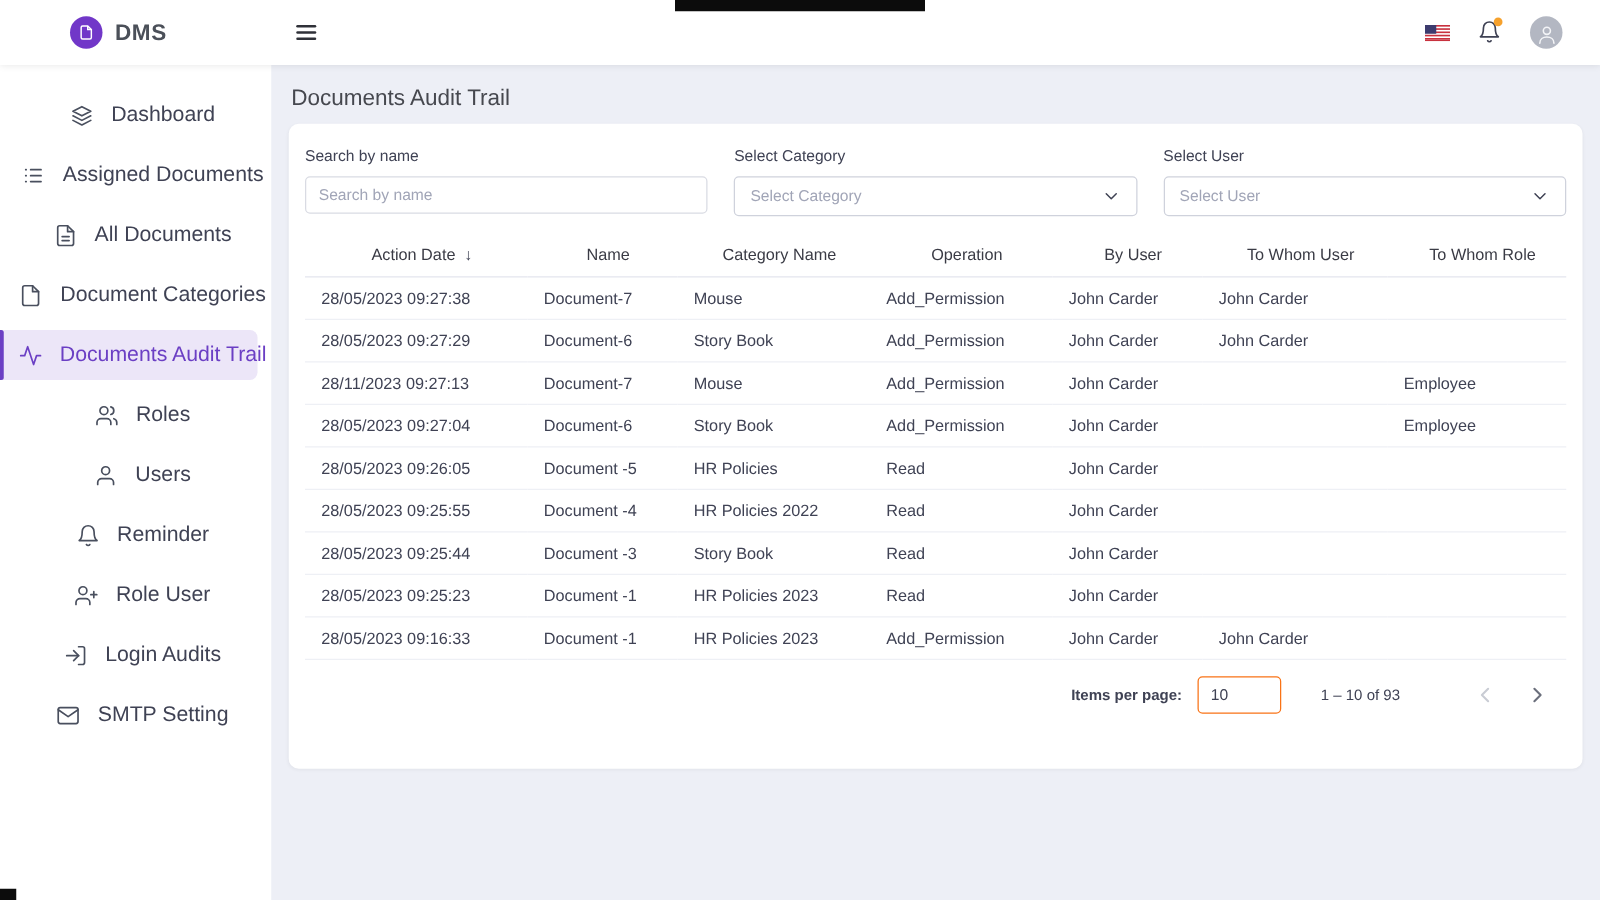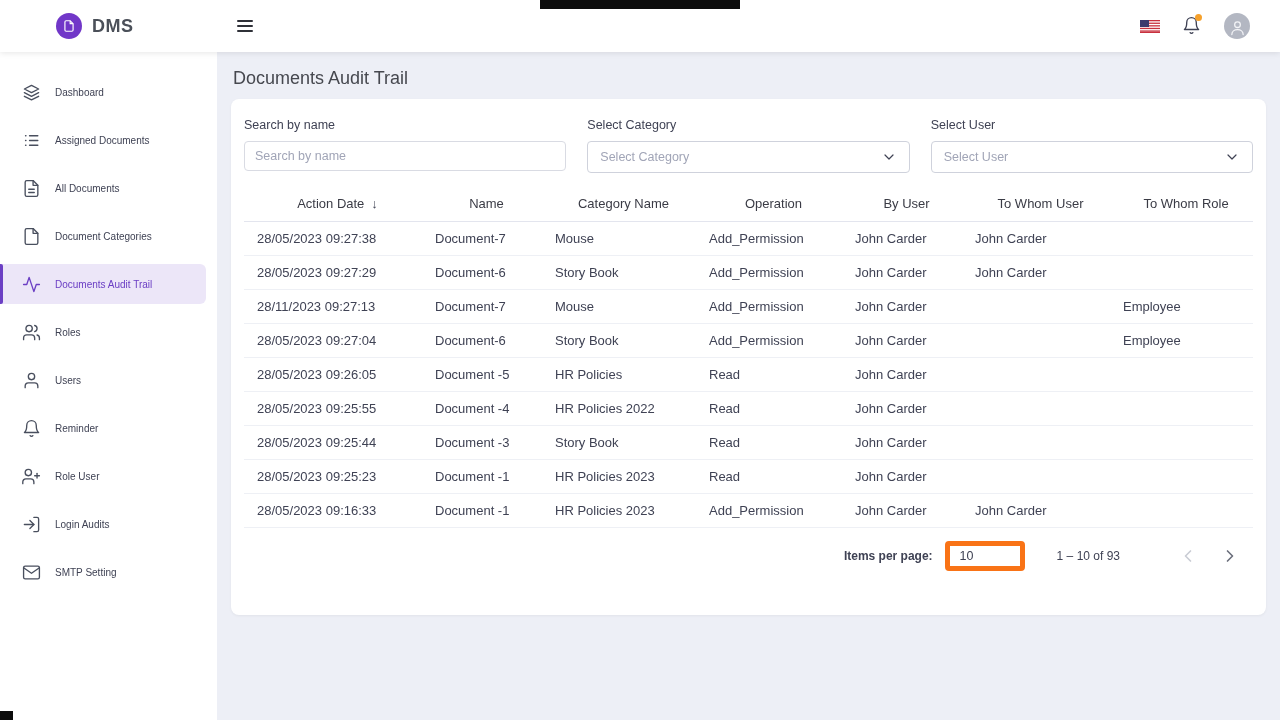--- a/index.html
+++ b/index.html
@@ -32,22 +32,22 @@
   .bell-wrap svg { width:19px; height:19px; stroke:#3f4254; fill:none; stroke-width:1.7; stroke-linecap:round; stroke-linejoin:round; }
   .bell-dot { position:absolute; top:-2px; right:0; width:7px; height:7px; border-radius:50%; background:#f6a12c; }
   .avatar { width:26px; height:26px; border-radius:50%; background:#b3b7c2; display:flex; align-items:center; justify-content:center; cursor:pointer; overflow:hidden; }
   .avatar svg { width:17px; height:17px; stroke:#f3f4f7; fill:none; stroke-width:1.8; stroke-linecap:round; stroke-linejoin:round; margin-top:2px; }
 
   
   .main { flex:1; display:flex; min-height:0; }
   .sidebar { width:217px; background:#fff; padding-top:12px; flex:0 0 217px; }
   .side-item {
     display:flex; align-items:center; gap:14px; height:40px; margin:8px 11px 8px 0;
-    padding-left:22px; font-size:10px; color:#3f4254; cursor:pointer;
-    border-radius:0 6px 6px 0; position:relative; white-space:nowrap;
+    padding-left:22px; font-size:17px; color:#3f4254; cursor:pointer;
+    border-radius:0 6px 6px 0; position:relative; white-space:nowrap;justify-content:center;
   }
   .side-item .side-icon { width:19px; height:19px; display:flex; }
   .side-item .side-icon svg { width:19px; height:19px; stroke:#494f5e; fill:none; stroke-width:1.7; stroke-linecap:round; stroke-linejoin:round; }
   .side-item.active { background:#ece6f8; color:#6b3fc4; font-weight:500; }
   .side-item.active .side-icon svg { stroke:#6b3fc4; }
   .side-item.active::before { content:""; position:absolute; left:0; top:0; bottom:0; width:3px; background:#6b3fc4; border-radius:0 2px 2px 0; }
 
   .content { flex:1; padding:14px 14px 0 14px; overflow:hidden; }
   .page-title { font-size:18px; font-weight:500; color:#46484f; padding:2px 0 0 2px; }
 
@@ -83,21 +83,21 @@
   }
   .sort-arrow { font-size:13px; color:#3f4254; margin-left:7px; cursor:pointer; }
 
   
   .pagination {
     display:flex; align-items:center; justify-content:flex-end;
     padding:13px 10px 0 0; font-size:12px; color:#3f4254;
   }
   .ipp-label { margin-right:12px;font-weight:bold; }
   .ipp-input {
-    width:80px; height:30px; border:5px solid #f97316; border-radius:4px;
+    width:67px; height:30px; border:1px solid #f97316; border-radius:4px;
     font-family:inherit; font-size:12.5px; color:#3f4254; padding:0 10px; outline:none; margin-right:32px;
   }
   .range-text { margin-right:55px; }
   .page-btn { width:26px; height:26px; display:flex; align-items:center; justify-content:center; cursor:pointer; }
   .page-btn svg { width:20px; height:20px; fill:none; stroke-width:2; stroke-linecap:round; stroke-linejoin:round; }
   .page-btn.disabled svg { stroke:#c9ccd4; }
   .page-btn.enabled svg { stroke:#6b6f7c; }
   .page-btn + .page-btn { margin-left:16px; }
 
   

